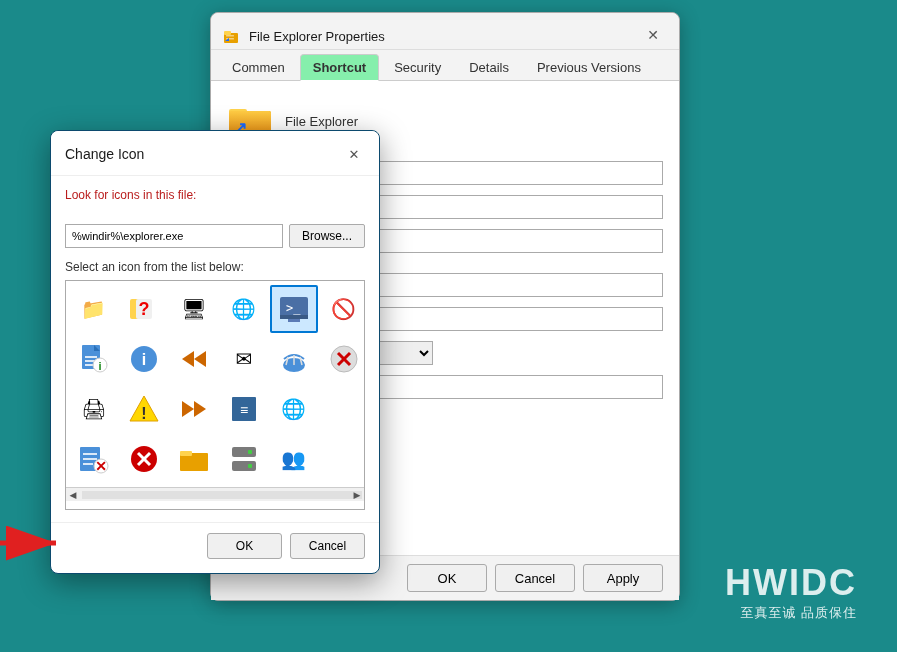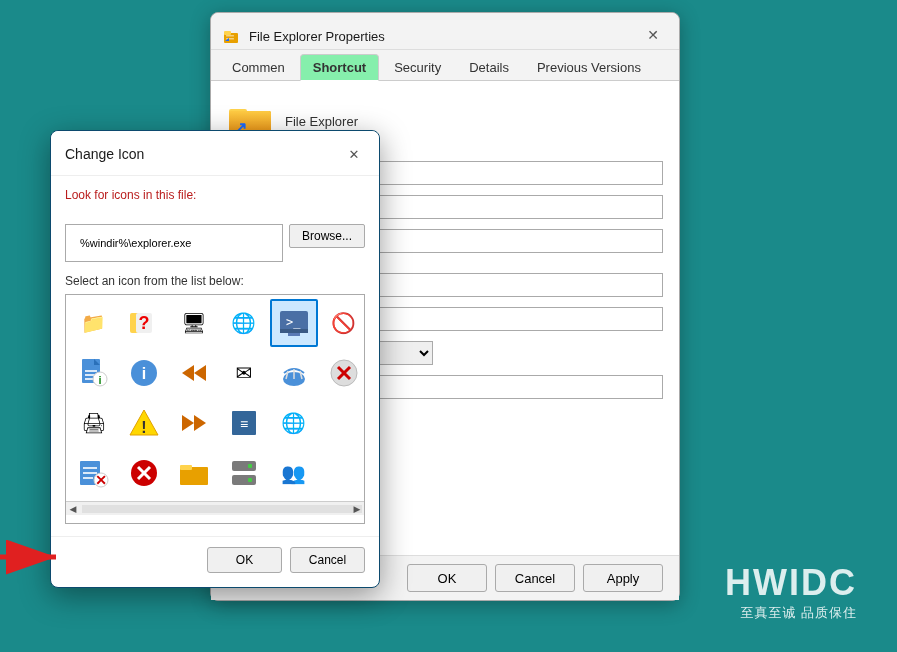--- a/index.html
+++ b/index.html
@@ -250,23 +250,23 @@
     }
 
     .dialog-file-row {
       display: flex;
       gap: 6px;
       margin-bottom: 12px;
     }
 
     .dialog-file-input {
       flex: 1;
-      height: 38px;
-      border: 1px solid #aaa;
-      padding: 2px 14px;
+      height: 24px;
+      border: 1px solid #aaa;
+      padding: 2px 6px;
       font-size: 12px;
     }
 
     .browse-btn {
       height: 24px;
       padding: 0 12px;
       border: 1px solid #aaa;
       background: #f0f0f0;
       cursor: pointer;
       font-size: 12px;

